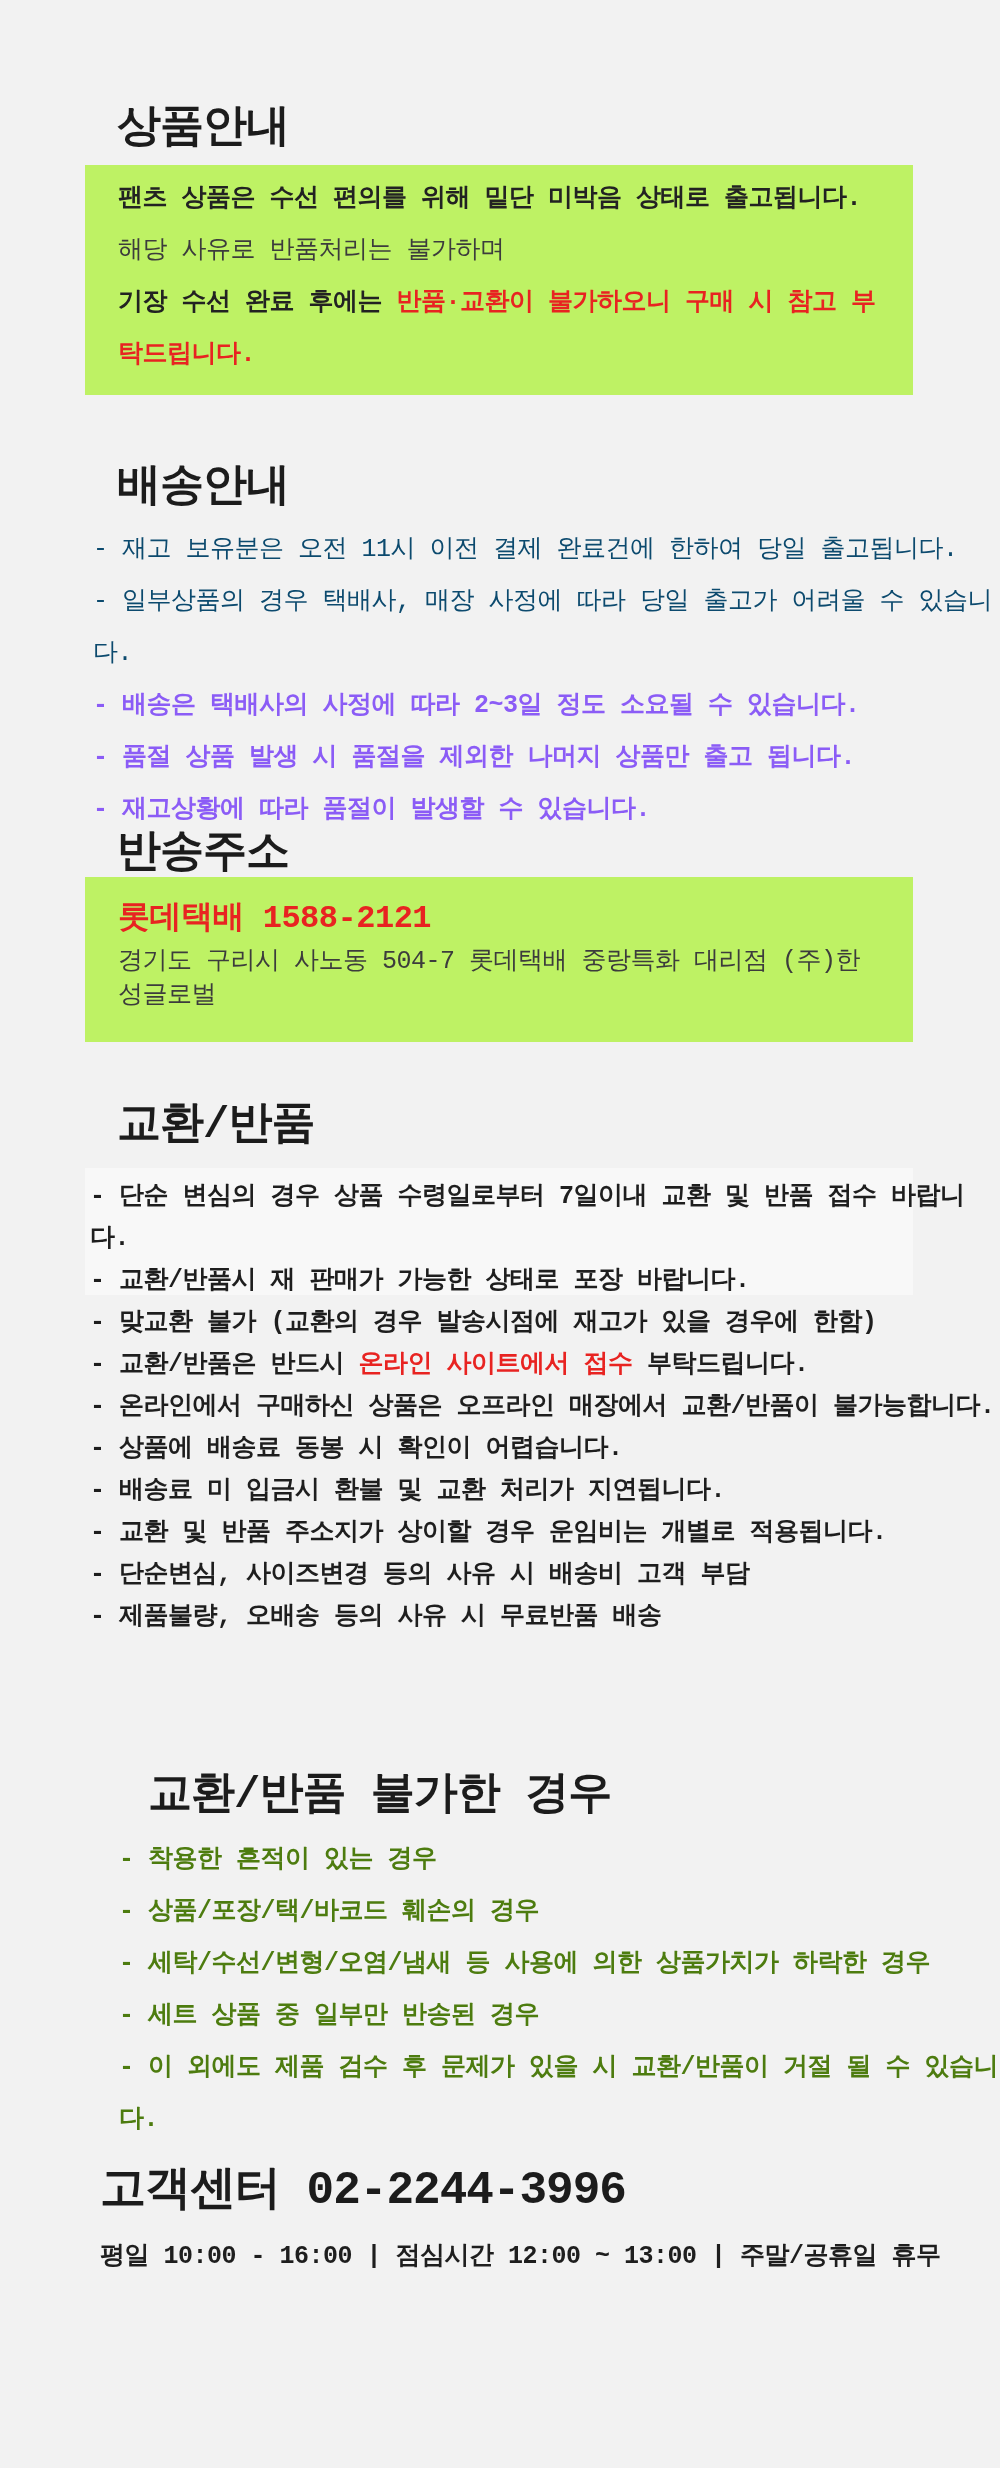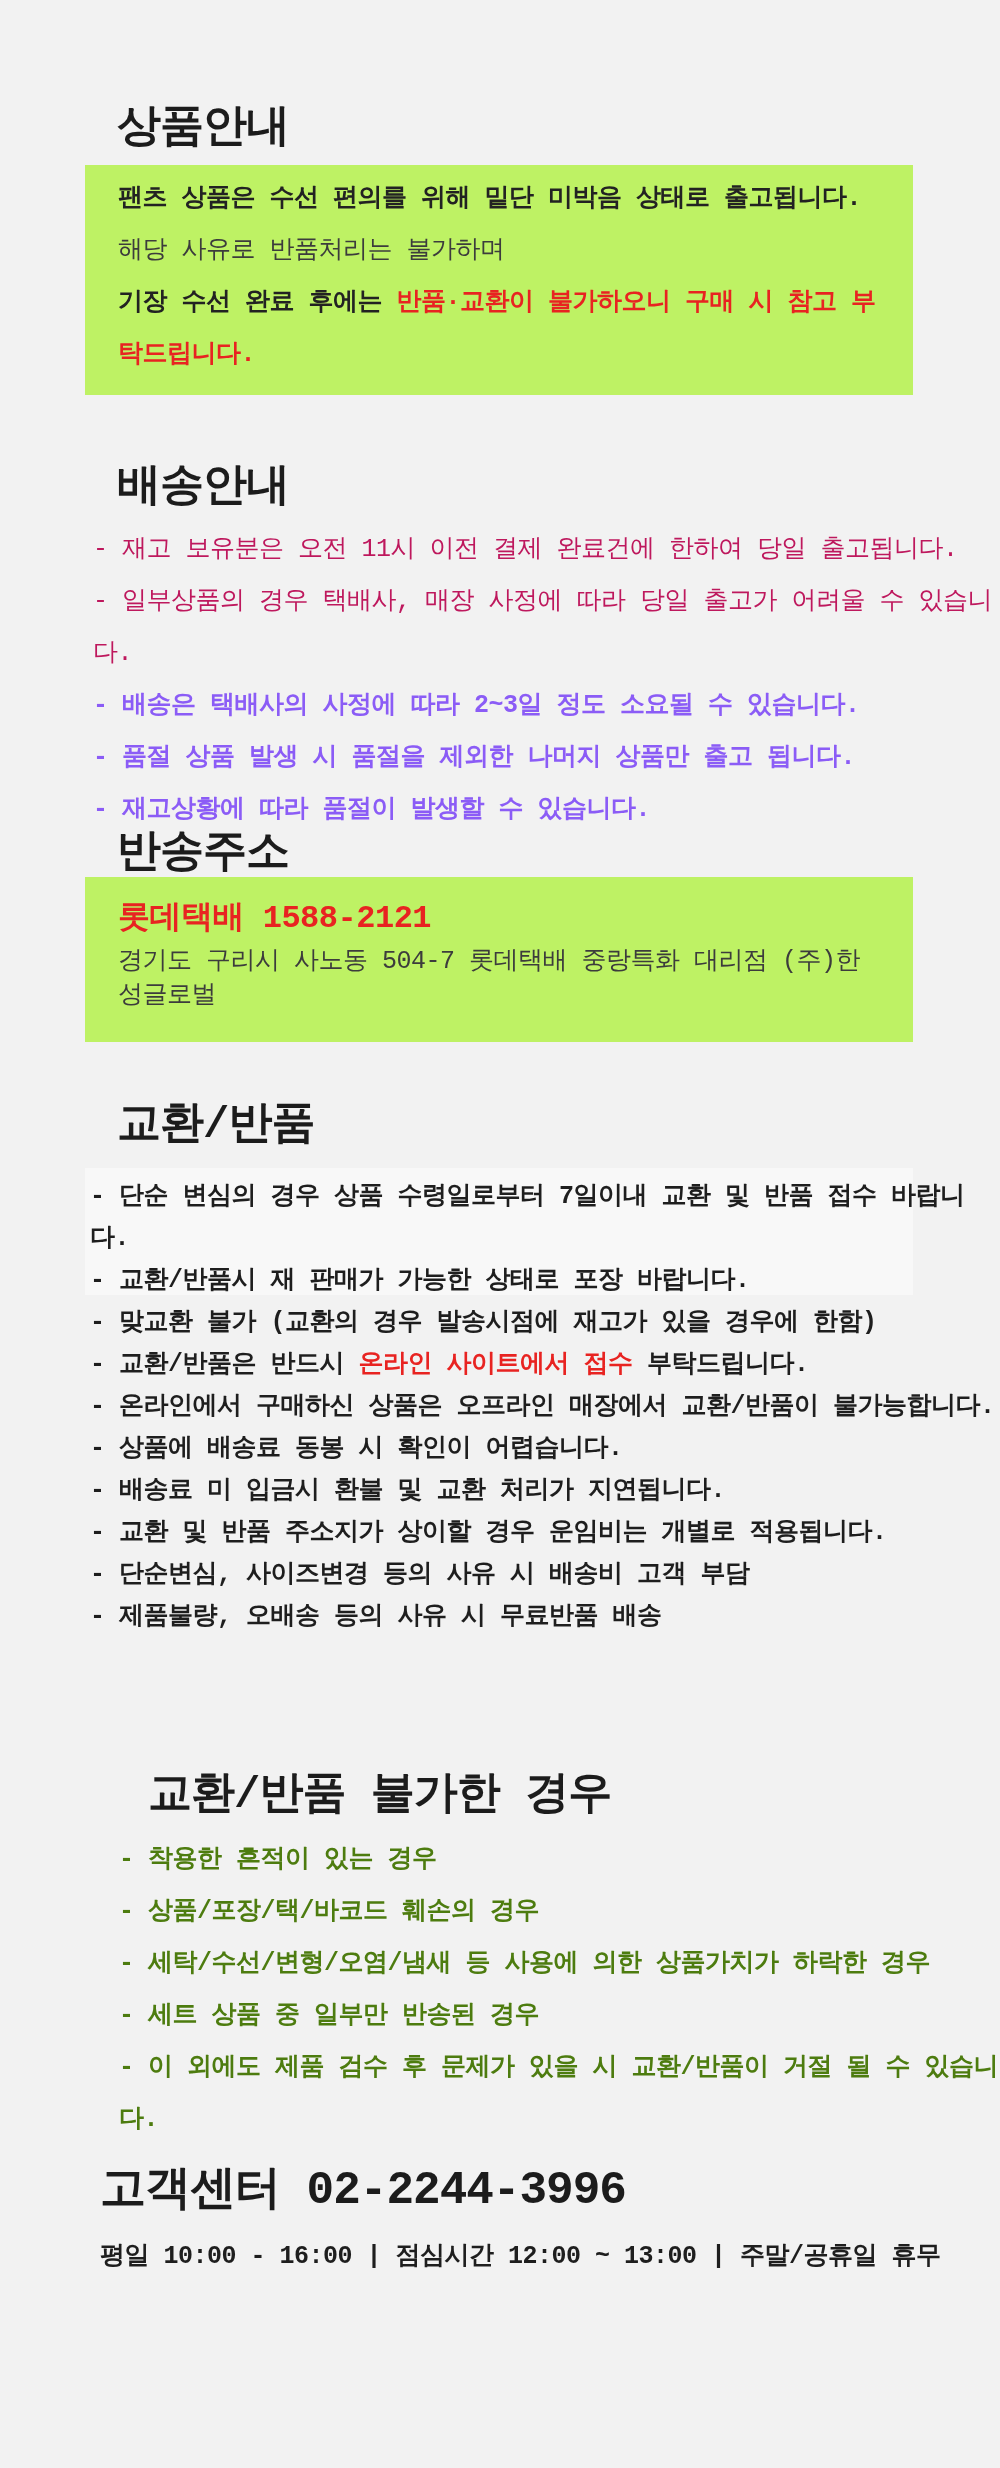--- a/index.html
+++ b/index.html
@@ -26,21 +26,21 @@
     background:#bef264;
   }
   .panel-product{padding:8px 33px 14px 33px;}
   .panel-product p{margin:0;font-size:25px;line-height:52px;font-weight:700;letter-spacing:-0.5px;}
   .panel-product p.reg{font-weight:400;color:#3c3c3c;}
   .red{color:#e82321;}
   
   .s-shipping{top:452px;margin-top:11px;}
   .plain-list{margin:13px 0 0 93px;padding:0;list-style:none;}
   .plain-list li{font-size:25px;line-height:52px;font-weight:700;letter-spacing:-0.5px;color:#8b5cf6;}
-  .plain-list li.reg{font-weight:400;color:#be185d;}
+  .plain-list li.reg{font-weight:400;color:#0c4a6e;}
   
   .s-return-addr{top:830px;}
   .s-return-addr .sec-title{line-height:46px;}
   .panel-addr{margin-top:1px;padding:20px 33px 29px 33px;}
   .carrier-line{margin:0;font-size:32px;line-height:44px;font-weight:700;letter-spacing:-0.5px;}
   .addr-line{margin:4px 0 0 0;font-size:25px;line-height:34px;font-weight:400;color:#3c3c3c;letter-spacing:-0.5px;}
   
   .s-exchange{top:1101px;}
   .exchange-highlight-box{
     position:absolute;left:85px;top:67px;

